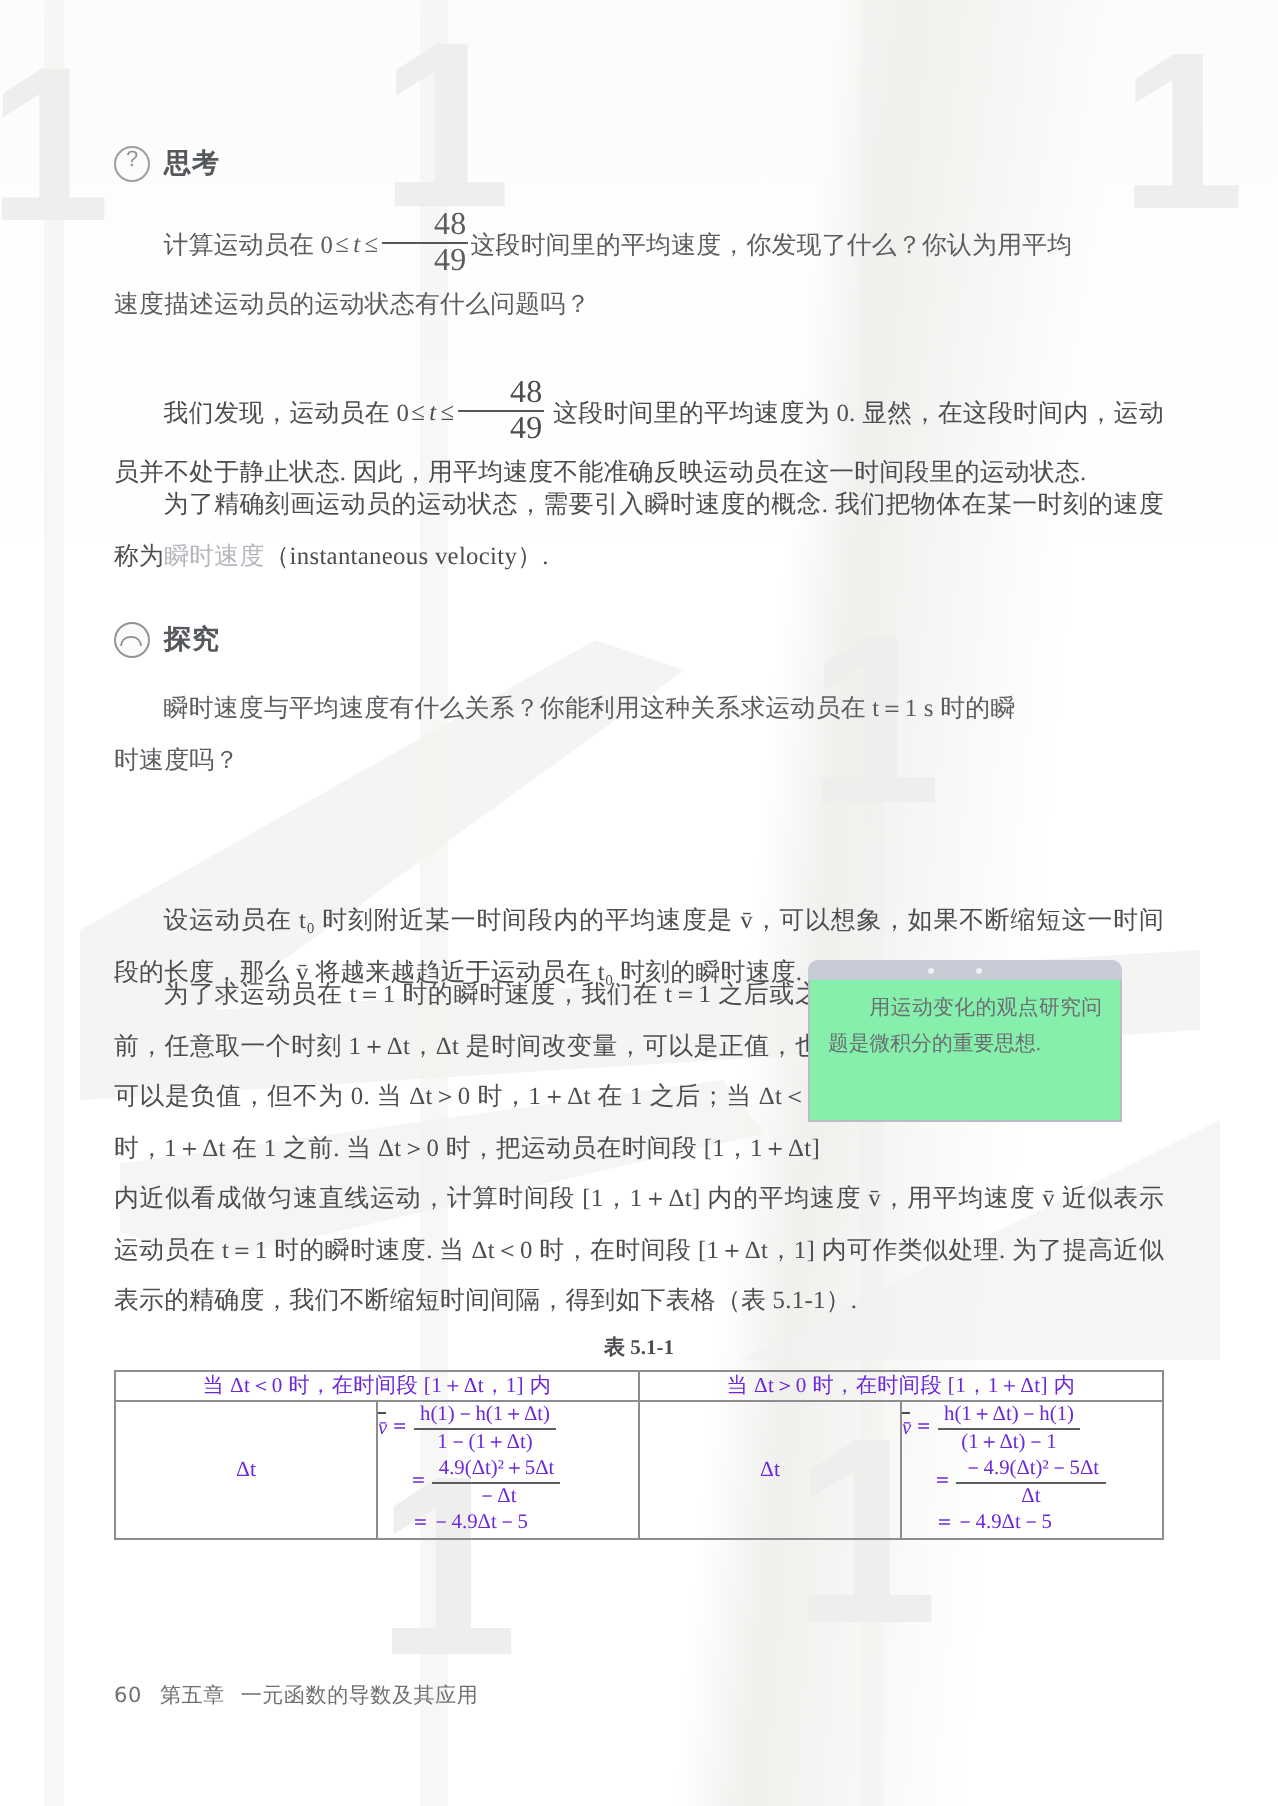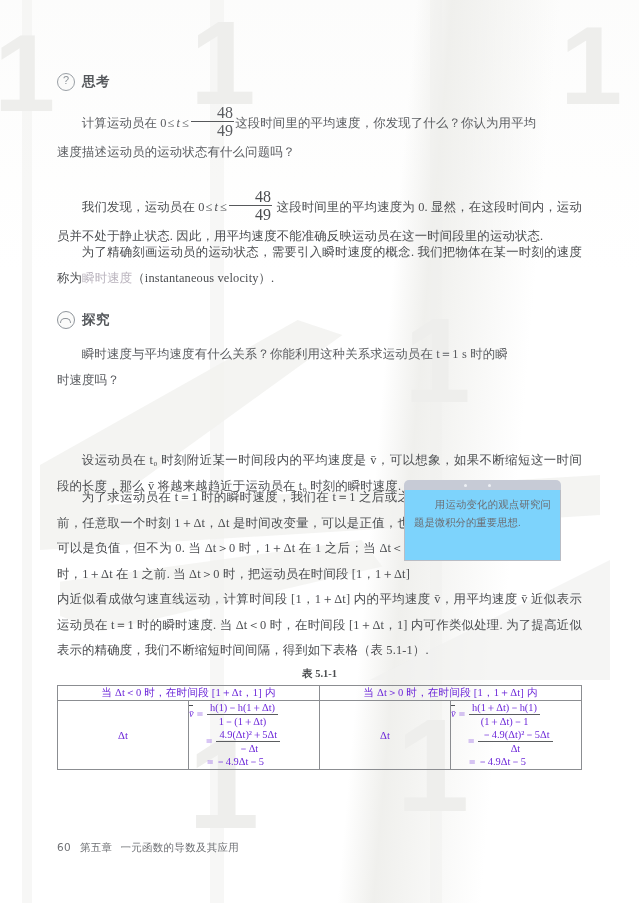--- a/index.html
+++ b/index.html
@@ -141,21 +141,21 @@
   
   #sidenote {
     position: absolute;
     left: 404px;
     top: 489px;
     width: 157px;
     height: 72px;
     box-sizing: border-box;
     border: 1px solid #b9bcc4;
     border-top: none;
-    background: #7dd3fc;
+    background: #86efac;
     z-index: 3;
   }
   #sidenote .tab {
     position: absolute;
     left: -1px;
     top: -9px;
     width: 157px;
     height: 10px;
     background: #c7cbd6;
     border-radius: 5px 5px 0 0;

